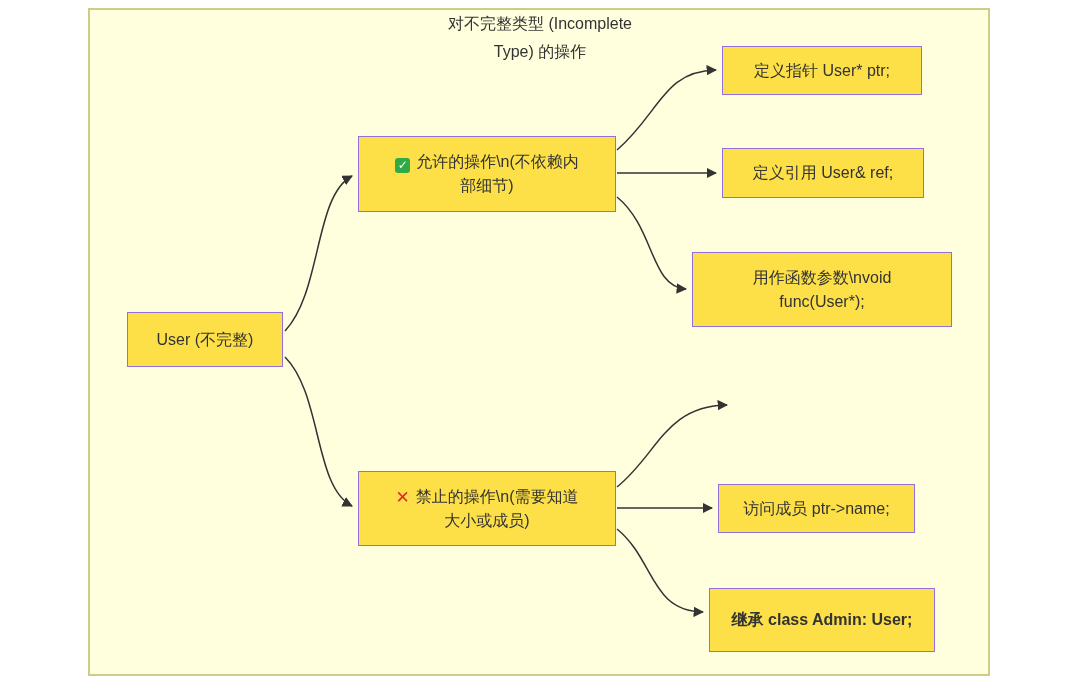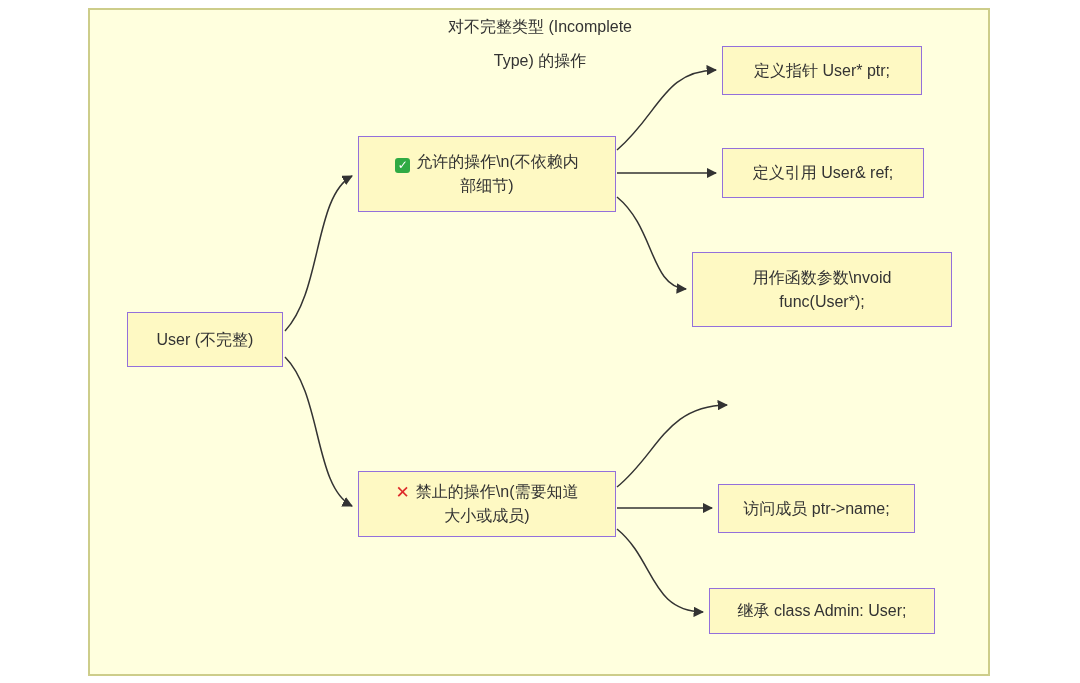--- a/index.html
+++ b/index.html
@@ -20,39 +20,39 @@
     width: 902px; height: 668px;
     box-sizing: border-box;
     background: #ffffde;
     border: 2px solid #cdcd8a;
   }
   .diagram-title {
     position: absolute;
     left: 380px; top: 10px; width: 320px;
     text-align: center;
     font-size: 16px;
-    line-height: 34px;
+    line-height: 28px;
     white-space: pre-line;
     color: #333333;
   }
   .edges {
     position: absolute;
     left: 0; top: 0;
     width: 1080px; height: 683px;
     pointer-events: none;
   }
   .edges path.edge {
     fill: none;
     stroke: #333333;
     stroke-width: 1.5px;
   }
   .node {
     position: absolute;
     box-sizing: border-box;
-    background: #fef9c3;
+    background: #fde047;
     border: 1px solid #9370db;
     display: flex;
     align-items: center;
     font-size: 16px;
     line-height: 24px;
     color: #333333;
   }
   .node .content {
     width: 100%;
     text-align: center;
@@ -77,27 +77,27 @@
     color: #dd2b2b;
     font-size: 17px;
     font-weight: bold;
     margin-right: 6px;
     line-height: 1;
     vertical-align: -1px;
   }
   
   #node-root      { left: 127px; top: 312px; width: 156px; height: 55px; }
   #node-allowed   { left: 358px; top: 136px; width: 258px; height: 76px; }
-  #node-forbidden { left: 358px; top: 471px; width: 258px; height: 66px; }
+  #node-forbidden { left: 358px; top: 471px; width: 258px; height: 75px; }
   #node-a1        { left: 722px; top: 46px;  width: 200px; height: 49px; }
   #node-a2        { left: 722px; top: 148px; width: 202px; height: 50px; }
   #node-a3        { left: 692px; top: 252px; width: 260px; height: 75px; }
   #node-f1        { left: 733px; top: 381px; width: 179px; height: 49px; }
   #node-f2        { left: 718px; top: 484px; width: 197px; height: 49px; }
-  #node-f3        { left: 709px; top: 588px; width: 226px; height: 46px; }
+  #node-f3        { left: 709px; top: 588px; width: 226px; height: 64px; font-weight: bold; }
 </style>
 </head>
 <body>
 
 <div class="stage">
 
   <div class="diagram-bg"></div>
 
   <div class="diagram-title">对不完整类型 (Incomplete
 Type) 的操作</div>

